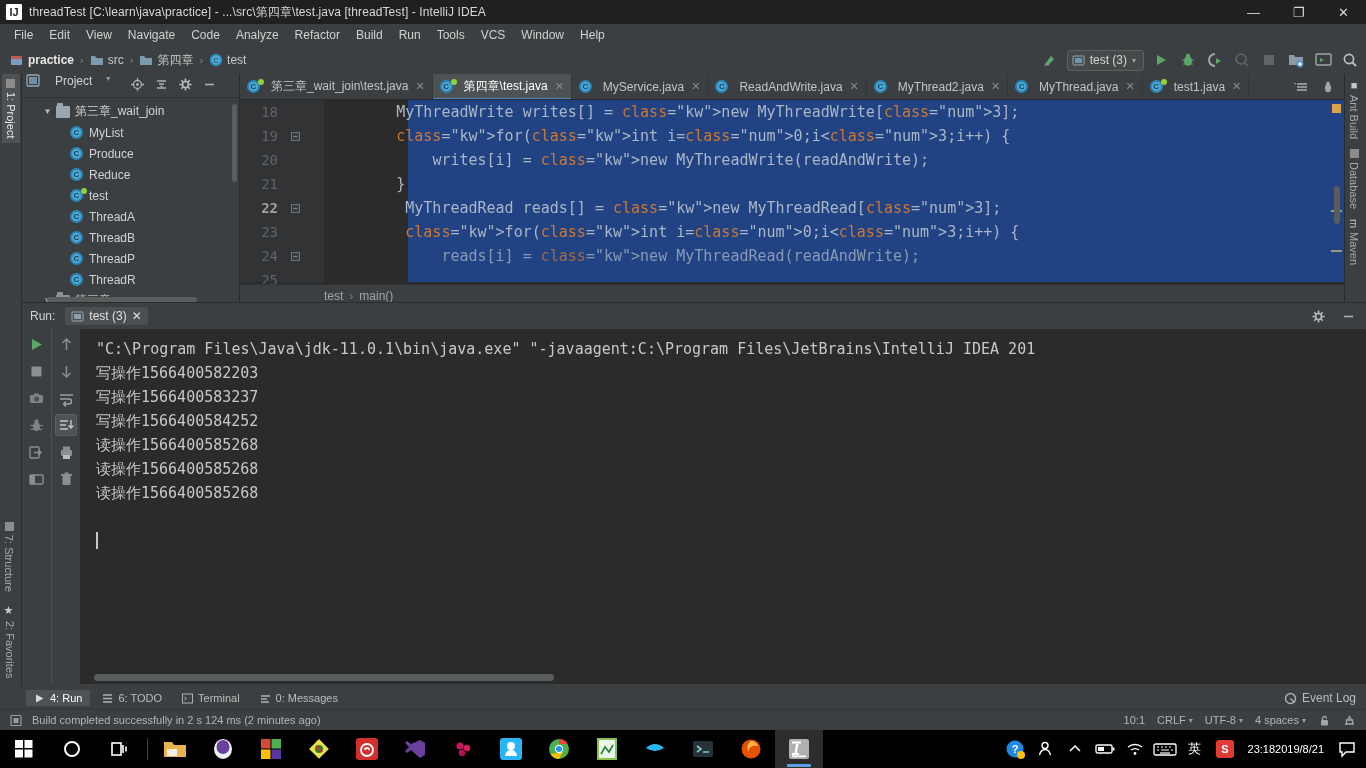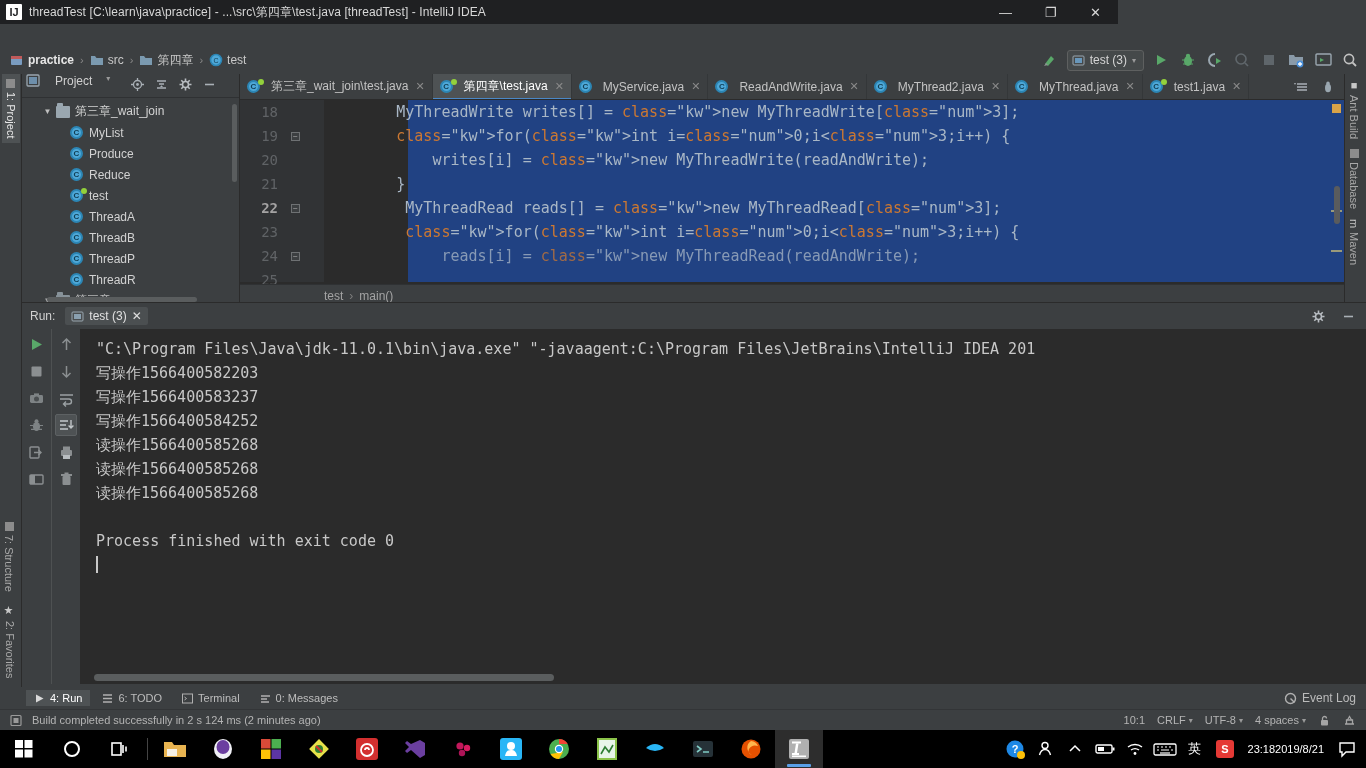--- a/index.html
+++ b/index.html
@@ -8,21 +8,21 @@
     background: #3c3f41;
     font-family: "Liberation Sans", "DejaVu Sans", sans-serif;
     font-size: 12px;
     color: #bbbbbb;
     overflow: hidden;
   }
   .app { position: relative; width: 1366px; height: 768px; }
 
   
   .titlebar {
-    position: absolute; top: 0; left: 0; width: 1118px; height: 24px;
+    position: absolute; top: 0; left: 0; width: 1366px; height: 24px;
     background: #1f2022; display: flex; align-items: center;
   }
   .title-icon {
     width: 16px; height: 16px; margin-left: 6px; margin-right: 7px;
     background: #ffffff; color: #1f2022; font-size: 11px; font-weight: bold;
     display: flex; align-items: center; justify-content: center;
     border-radius: 1px;
   }
   .title-text { font-size: 12px; color: #d8d8d8; letter-spacing: .1px; }
   .win-btns { position: absolute; right: 0; top: 0; height: 24px; display: flex; }
@@ -294,20 +294,35 @@
   <div class="titlebar">
     <div class="title-icon">IJ</div>
     <div class="title-text">threadTest [C:\learn\java\practice] - ...\src\第四章\test.java [threadTest] - IntelliJ IDEA</div>
     <div class="win-btns">
       <div class="win-btn">—</div>
       <div class="win-btn">❐</div>
       <div class="win-btn close">✕</div>
     </div>
   </div>
 
+  <div class="menubar">
+    <div class="menu-item">File</div>
+    <div class="menu-item">Edit</div>
+    <div class="menu-item">View</div>
+    <div class="menu-item">Navigate</div>
+    <div class="menu-item">Code</div>
+    <div class="menu-item">Analyze</div>
+    <div class="menu-item">Refactor</div>
+    <div class="menu-item">Build</div>
+    <div class="menu-item">Run</div>
+    <div class="menu-item">Tools</div>
+    <div class="menu-item">VCS</div>
+    <div class="menu-item">Window</div>
+    <div class="menu-item">Help</div>
+  </div>
 
   <div class="navbar">
     <div class="crumb bold">
       <span class="ic">
         <svg width="14" height="13">
             <rect x="1" y="2" width="11" height="9" rx="1" fill="#7a9cc0"></rect>
             <rect x="1" y="2" width="11" height="3" fill="#c05a5a"></rect>
           </svg>
       </span>
       <span>practice</span>
@@ -717,21 +732,20 @@
       </div>
       <div class="console">
         <div class="cons-line">"C:\Program Files\Java\jdk-11.0.1\bin\java.exe" "-javaagent:C:\Program Files\JetBrains\IntelliJ IDEA 201</div>
         <div class="cons-line">写操作1566400582203</div>
         <div class="cons-line">写操作1566400583237</div>
         <div class="cons-line">写操作1566400584252</div>
         <div class="cons-line">读操作1566400585268</div>
         <div class="cons-line">读操作1566400585268</div>
         <div class="cons-line">读操作1566400585268</div>
         <div class="cons-line"></div>
-        <div class="cons-line">Process finished with exit code 0</div>
         <div class="cons-line"><span class="cons-caret"></span></div>
         <div class="console-hscroll"></div>
       </div>
     </div>
   </div>
 
   <div class="bottombar">
     <div class="bwin active">
       <svg width="11" height="11">
           <path d="M2 1.5 L9.5 5.5 L2 9.5 Z" fill="#d9d9d9"></path>

